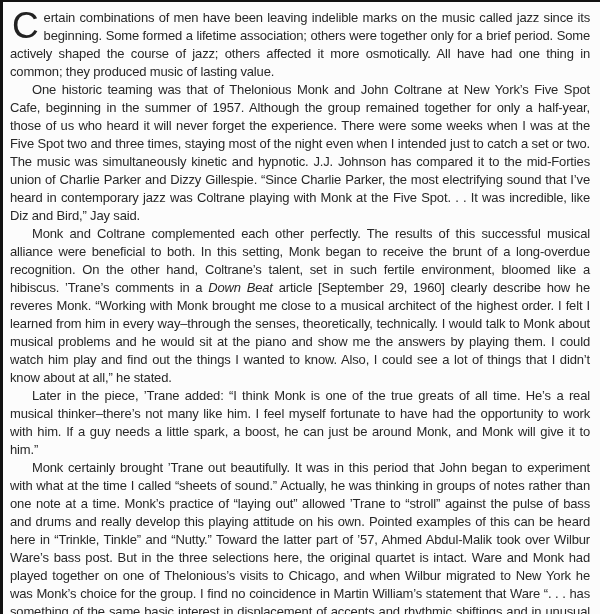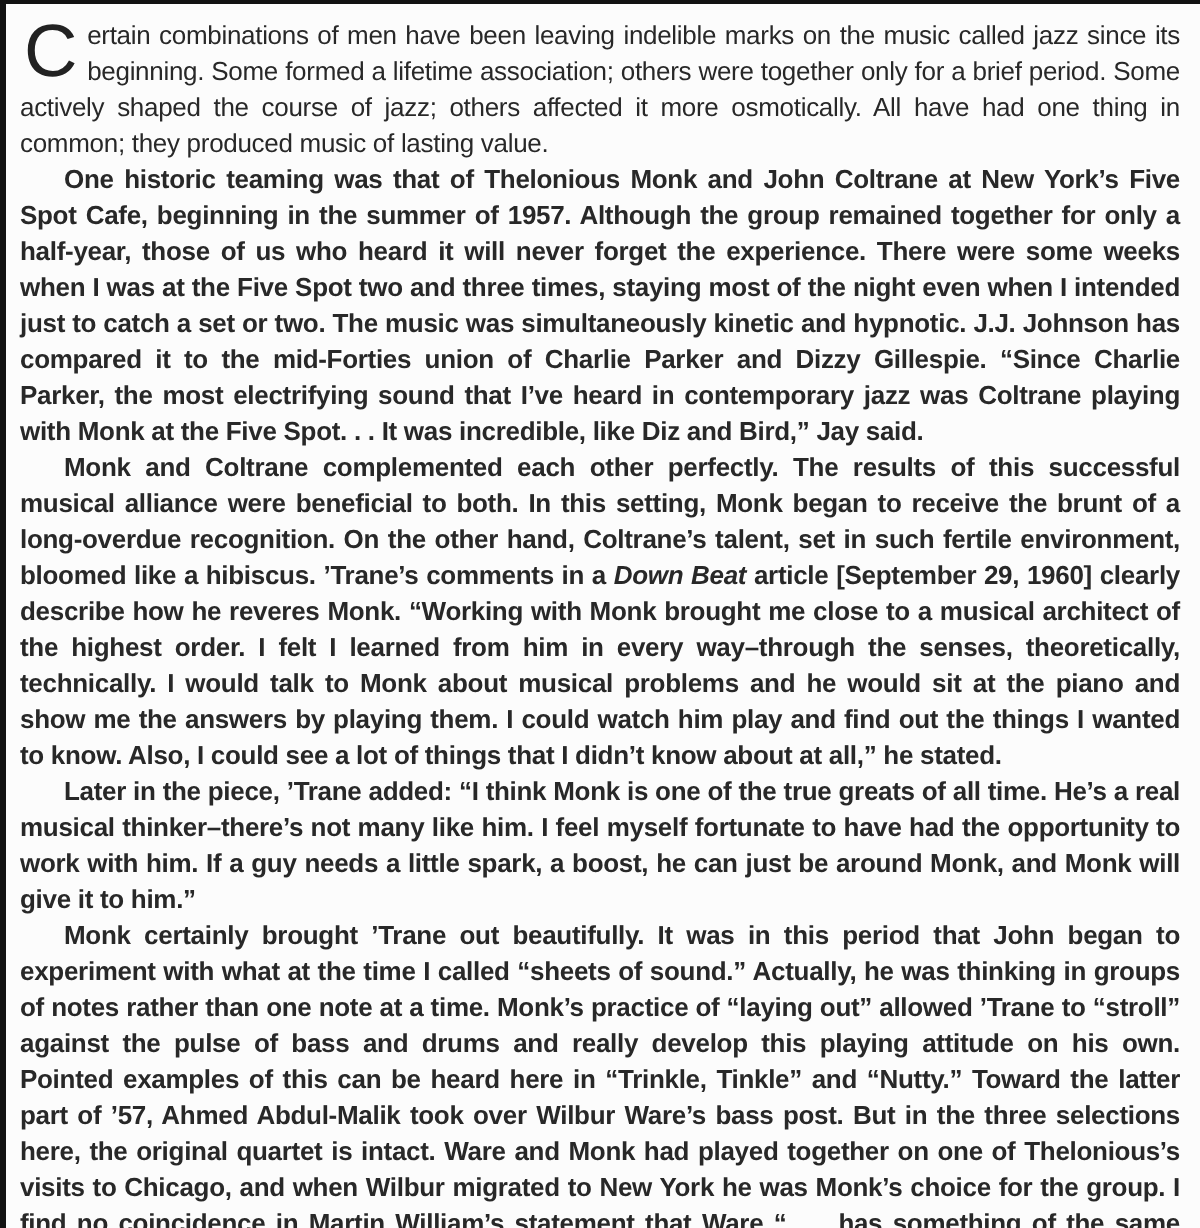--- a/index.html
+++ b/index.html
@@ -25,21 +25,20 @@
     letter-spacing: -0.15px;
     color: #282828;
     text-align: justify;
   }
   p.para {
     margin: 0;
     padding: 0;
   }
   p.para.indent {
     text-indent: 22px;
-    font-weight: bold;
   }
   .drop-cap {
     float: left;
     font-size: 37px;
     line-height: 31px;
     padding: 1px 5px 0 2px;
     color: #222222;
   }
   .content i {
     font-style: italic;

